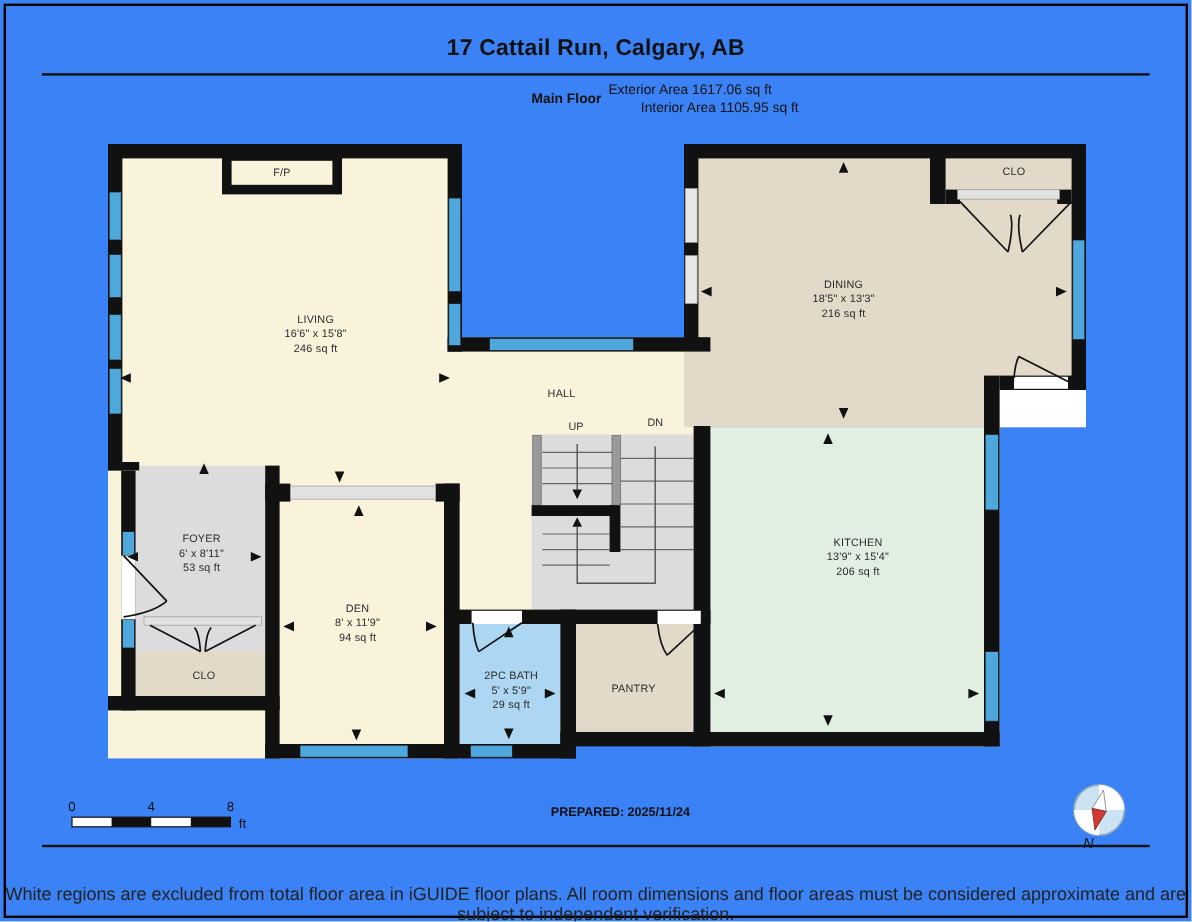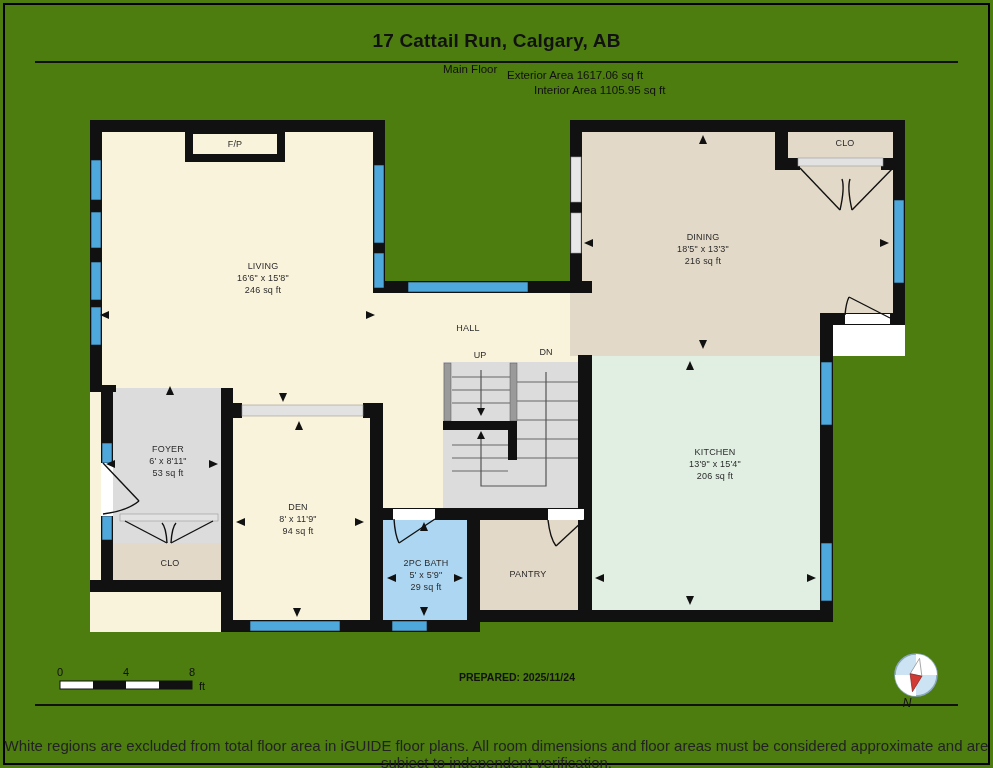--- a/index.html
+++ b/index.html
@@ -1,22 +1,22 @@
 <!DOCTYPE html>
 <html><head>
 <meta charset="utf-8">
 <style>
   html,body{margin:0;padding:0;background:#fff;}
-  .page{position:relative;width:993px;height:768px;background:#4d7c0f;overflow:hidden;
+  .page{position:relative;width:993px;height:768px;background:#3b82f6;overflow:hidden;
         font-family:"Liberation Sans",sans-serif;color:#111;}
   .frame{position:absolute;left:3px;top:3px;right:3px;bottom:3px;border:2px solid #000;pointer-events:none;}
   .title{position:absolute;left:0;right:0;top:30px;text-align:center;font-size:19px;font-weight:bold;letter-spacing:.2px;}
   .rule{position:absolute;left:35px;width:923px;height:2px;background:#111;}
   .rule.top{top:61px;} .rule.bottom{top:704px;}
-  .floorlabel{position:absolute;left:443px;top:63px;font-size:11.5px;font-weight:normal;}
+  .floorlabel{position:absolute;left:443px;top:77px;font-size:11.5px;font-weight:bold;}
   .areatext{position:absolute;left:507px;font-size:11.5px;}
   .ext{top:69px;} .int{top:84px;margin-left:27px;}
   .prepared{position:absolute;left:0;right:0;top:671px;text-align:center;font-size:10.5px;font-weight:600;padding-left:41px;}
   .disclaimer{position:absolute;left:0;right:0;top:737px;text-align:center;font-size:15px;color:#222;}
   svg{position:absolute;left:0;top:0;}
   svg text{font-family:"Liberation Sans",sans-serif;fill:#2b2b2b;}
   .rlabel{font-size:9px;letter-spacing:.2px;}
   .slabel{font-size:9px;}
   .tick{font-size:11px;fill:#111;}
   .north{font-size:12px;font-style:italic;fill:#111;}

